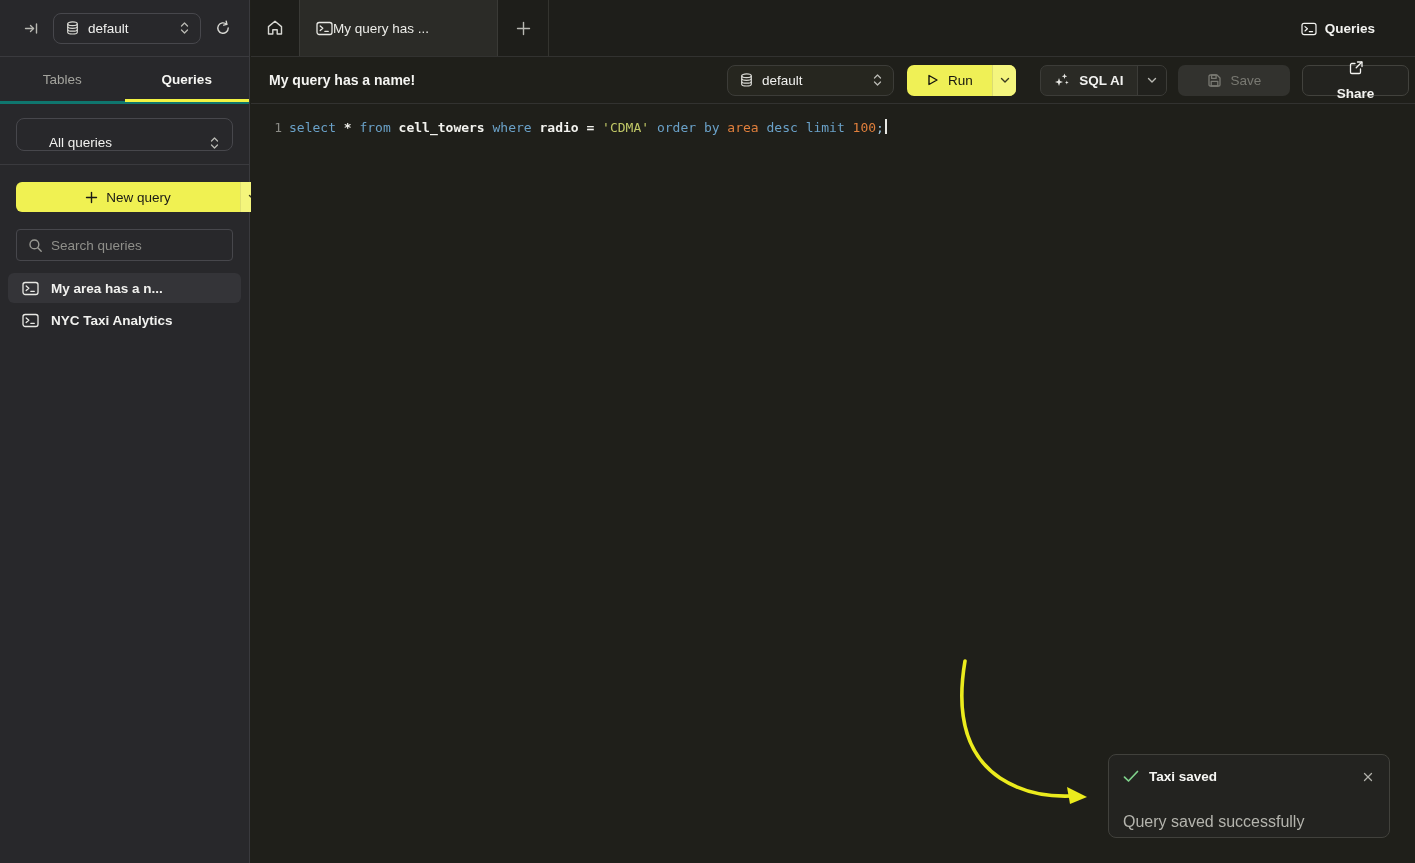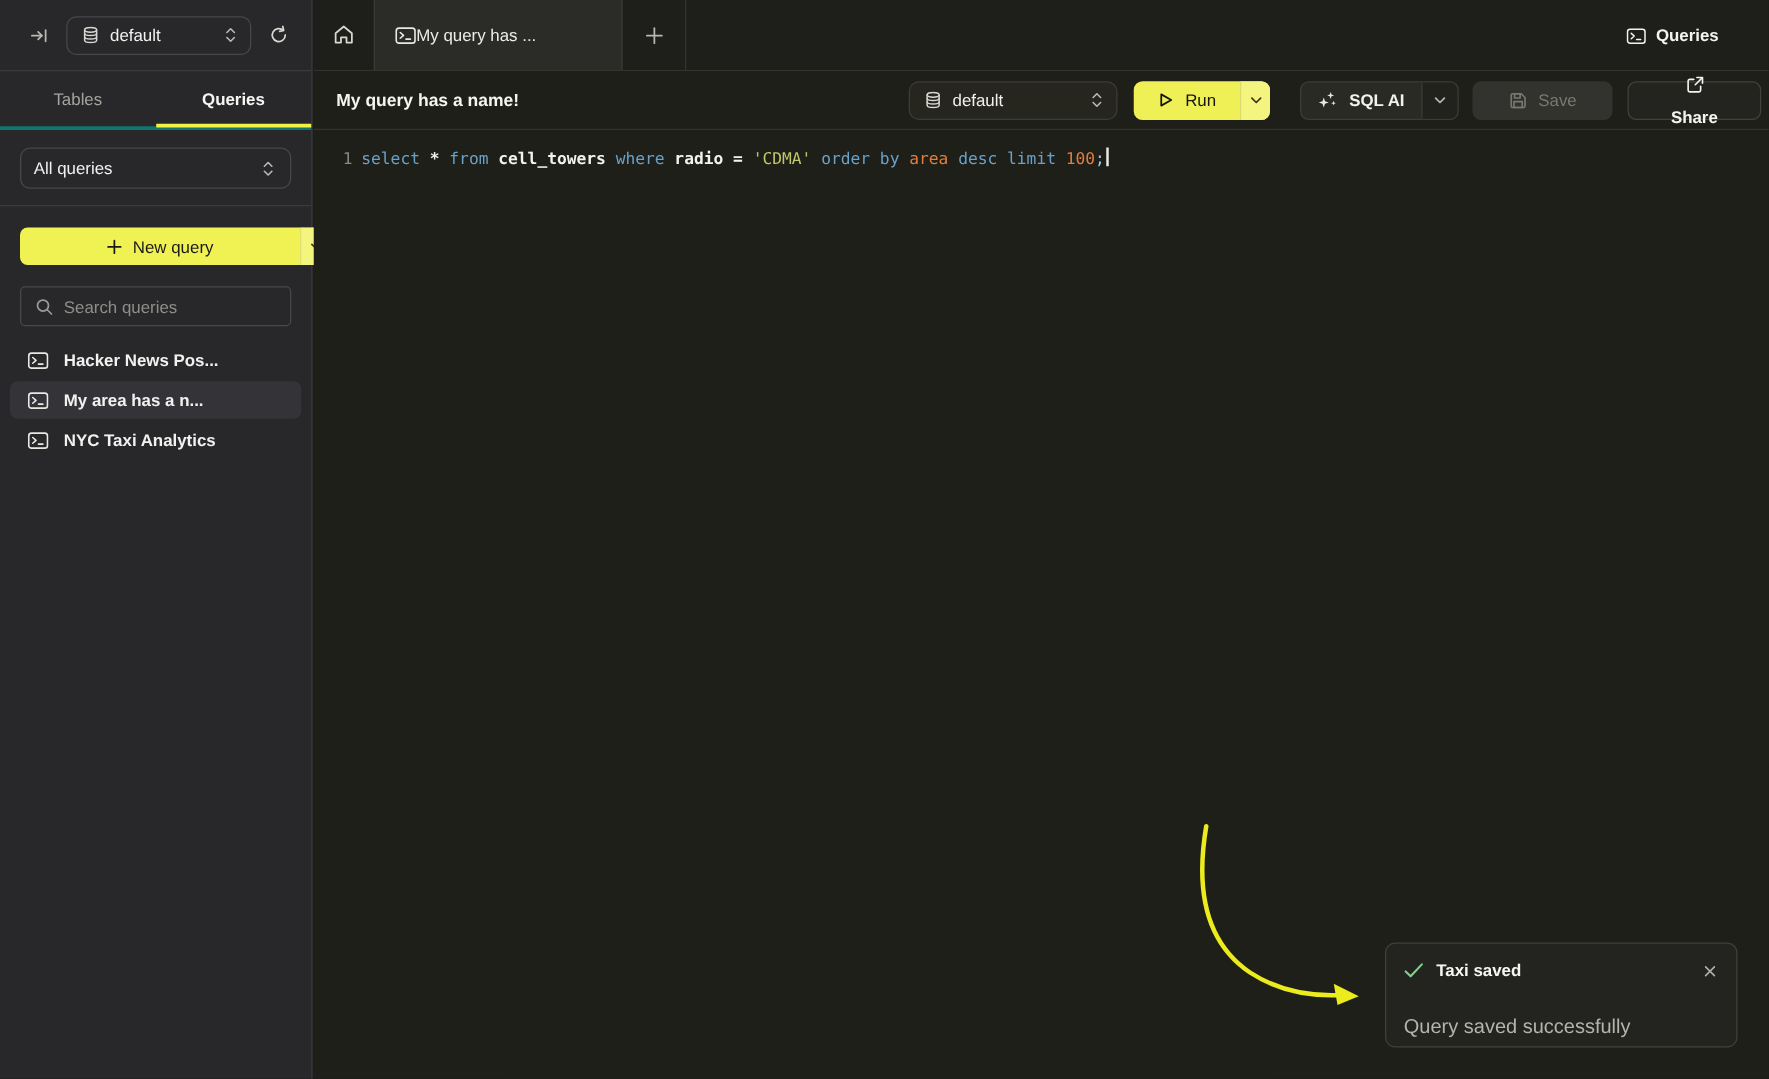--- a/index.html
+++ b/index.html
@@ -44,22 +44,22 @@
   }
   .sb-tab.active { color:#f6f6f3; font-weight:600; }
   .sb-tab.active::after {
     content:""; position:absolute; left:0; right:0; bottom:-1px; height:3px;
     background:#f1f243;
   }
 
   .sb-body { padding:14px 16px 0 16px; flex:1; }
   .scope-select {
     width:100%; height:33px; border:1px solid #47474c; border-radius:8px;
-    background:transparent; display:flex; align-items:center;
-    padding:0 12px 0 10px; cursor:pointer;
+    background:transparent; display:flex; align-items:flex-end;
+    padding:0 12px 0 32px; cursor:pointer;
   }
   .scope-select .lbl { flex:1; color:#f1f1ef; }
   .sb-divider { border:none; border-top:1px solid #3a3a3e; margin:13px -16px 0 -16px; }
 
   .new-query-btn {
     margin-top:17px; width:248px; height:30px; border:none; border-radius:6px;
     background:#f0f152; display:flex; align-items:stretch; cursor:pointer;
     overflow:hidden; padding:0; font-family:inherit;
   }
   .nq-main {
@@ -276,30 +276,20 @@
       <span>
         <svg width="15" height="15" viewBox="0 0 15 15" fill="none" stroke="#9a9a94" stroke-width="1.4" stroke-linecap="round">
           <circle cx="6.4" cy="6.4" r="4.4"></circle>
           <line x1="9.8" y1="9.8" x2="13.2" y2="13.2"></line>
         </svg>
       </span>
       <input type="text" placeholder="Search queries" style="">
     </div>
 
     <div class="query-list">
-      <div class="q-item">
-        <span class="q-icon">
-          <svg width="17" height="15" viewBox="0 0 17 15" fill="none" stroke="#e8e8e4" stroke-width="1.3" stroke-linecap="round" stroke-linejoin="round">
-            <rect x="1" y="1.5" width="15" height="12" rx="2.2"></rect>
-            <polyline points="4.2,5 6.8,7.3 4.2,9.6"></polyline>
-            <line x1="8.8" y1="10.3" x2="12.3" y2="10.3"></line>
-          </svg>
-        </span>
-        <span class="q-label">Hacker News Pos...</span>
-      </div>
 
       <div class="q-item selected">
         <span class="q-icon">
           <svg width="17" height="15" viewBox="0 0 17 15" fill="none" stroke="#e8e8e4" stroke-width="1.3" stroke-linecap="round" stroke-linejoin="round">
             <rect x="1" y="1.5" width="15" height="12" rx="2.2"></rect>
             <polyline points="4.2,5 6.8,7.3 4.2,9.6"></polyline>
             <line x1="8.8" y1="10.3" x2="12.3" y2="10.3"></line>
           </svg>
         </span>
         <span class="q-label">My area has a n...</span>

